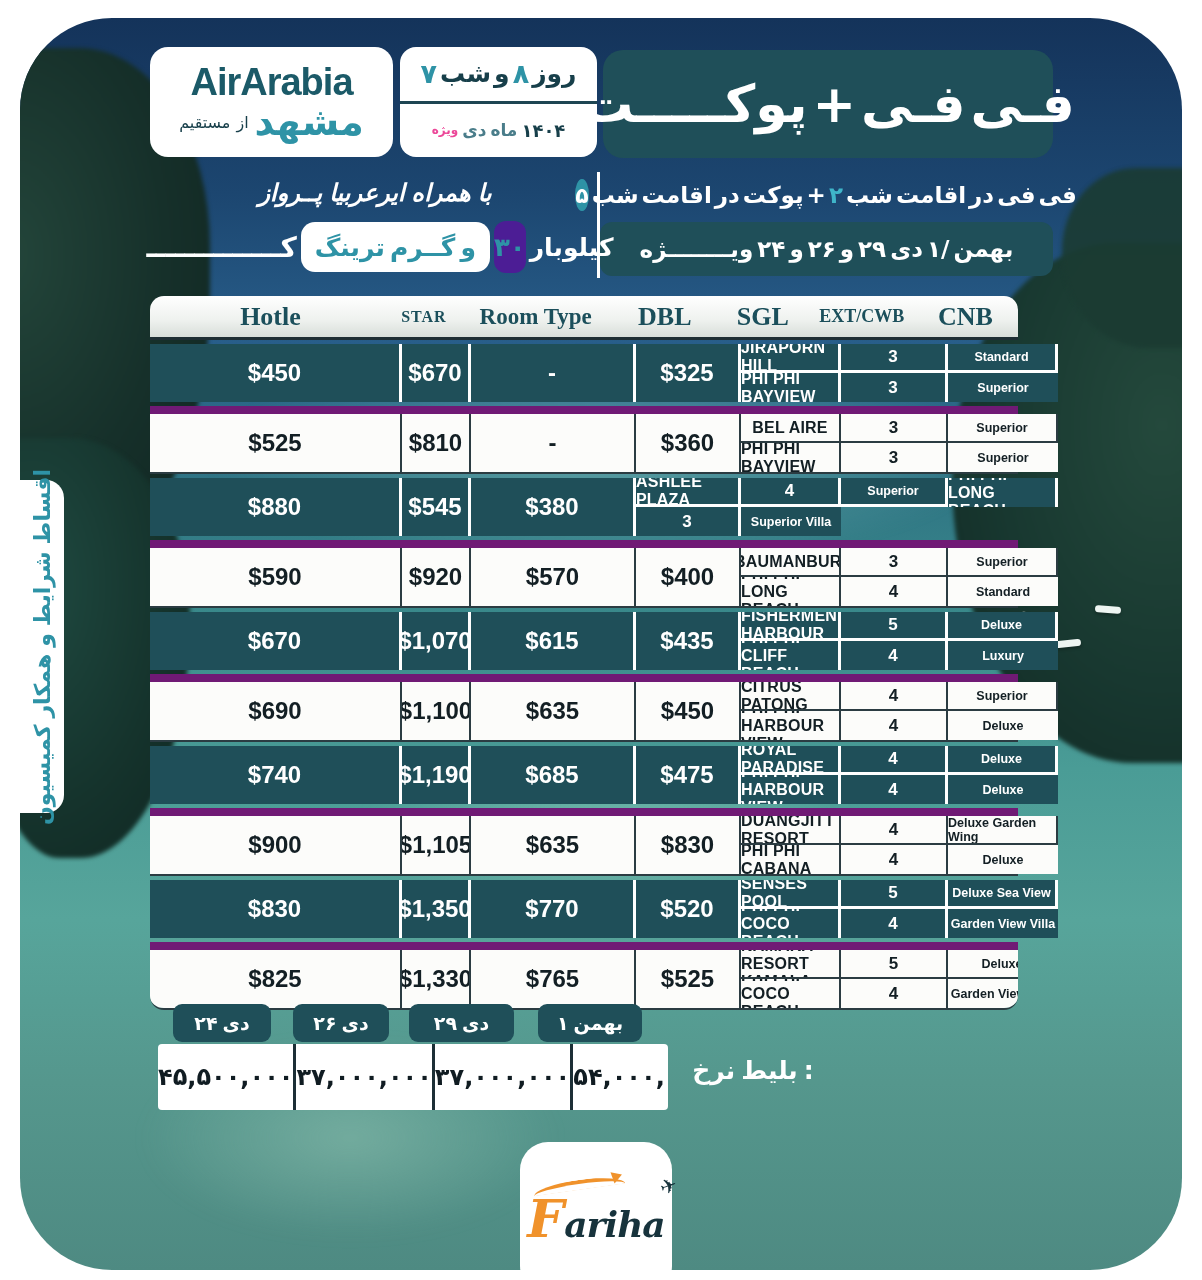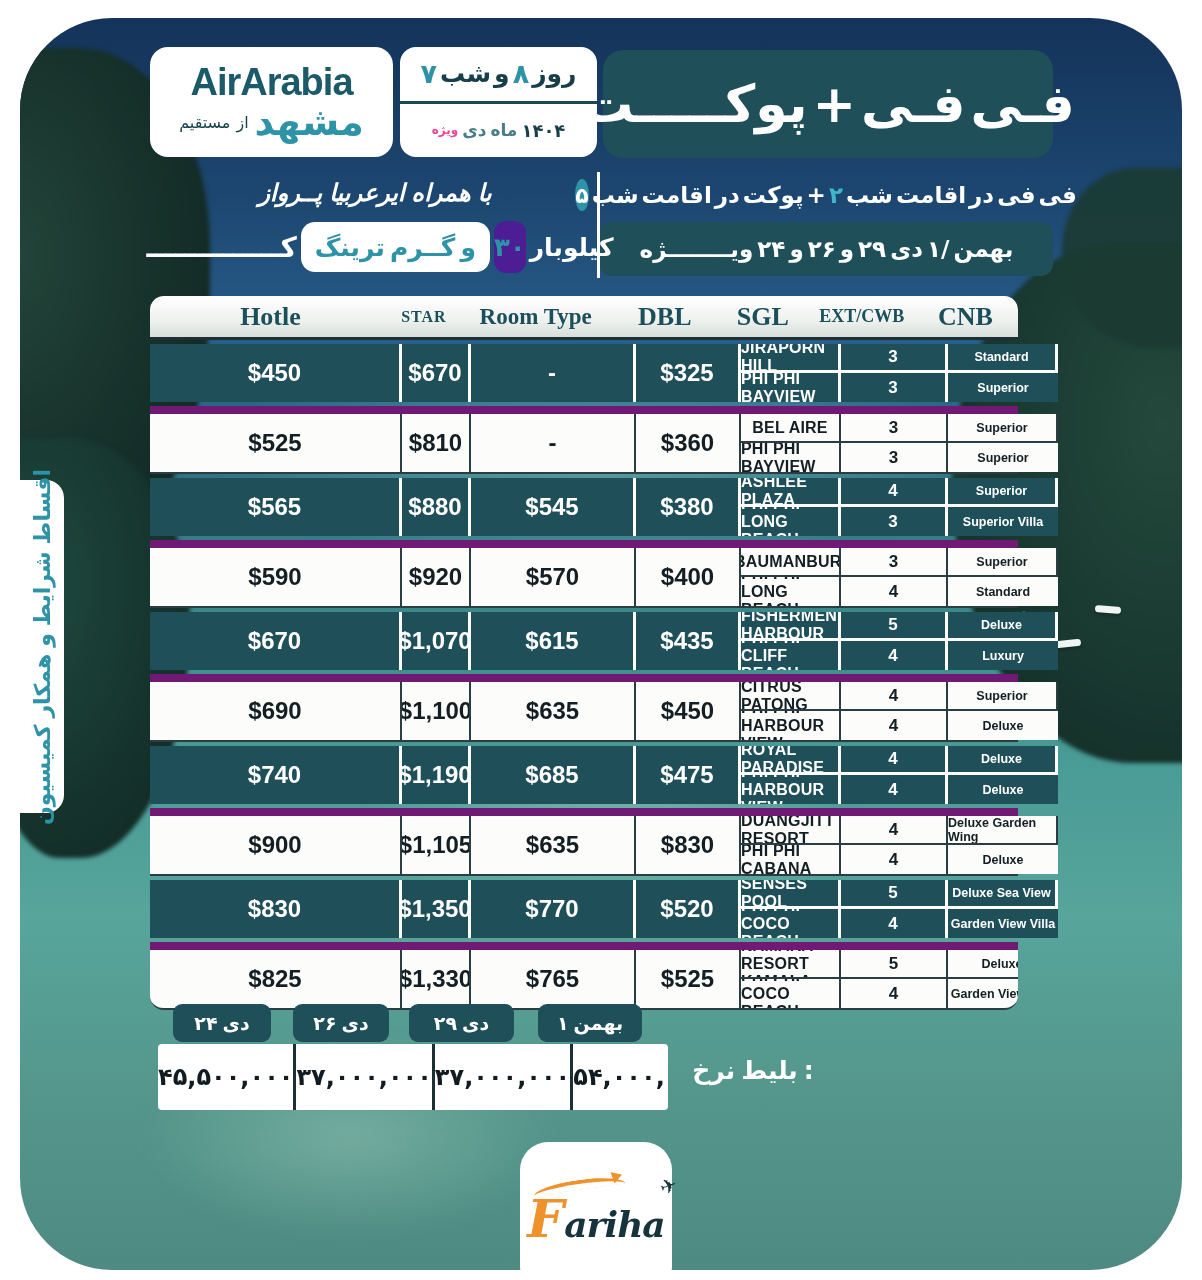--- a/index.html
+++ b/index.html
@@ -249,21 +249,20 @@
         <div class="cell price">-</div>
         <div class="cell price">$360</div>
         <div class="cell hname r2">PHI PHI BAYVIEW</div>
         <div class="cell star r2">3</div>
         <div class="cell room r2">Superior</div>
       </div>
       <div class="pair dark">
         <div class="cell hname r1">ASHLEE PLAZA</div>
         <div class="cell star r1">4</div>
         <div class="cell room r1">Superior</div>
-        <div class="cell price">$565</div>
         <div class="cell price">$880</div>
         <div class="cell price">$545</div>
         <div class="cell price">$380</div>
         <div class="cell hname r2">PHI PHI LONG BEACH</div>
         <div class="cell star r2">3</div>
         <div class="cell room r2">Superior Villa</div>
       </div>
       <div class="pair light">
         <div class="cell hname r1">BAUMANBURI</div>
         <div class="cell star r1">3</div>

